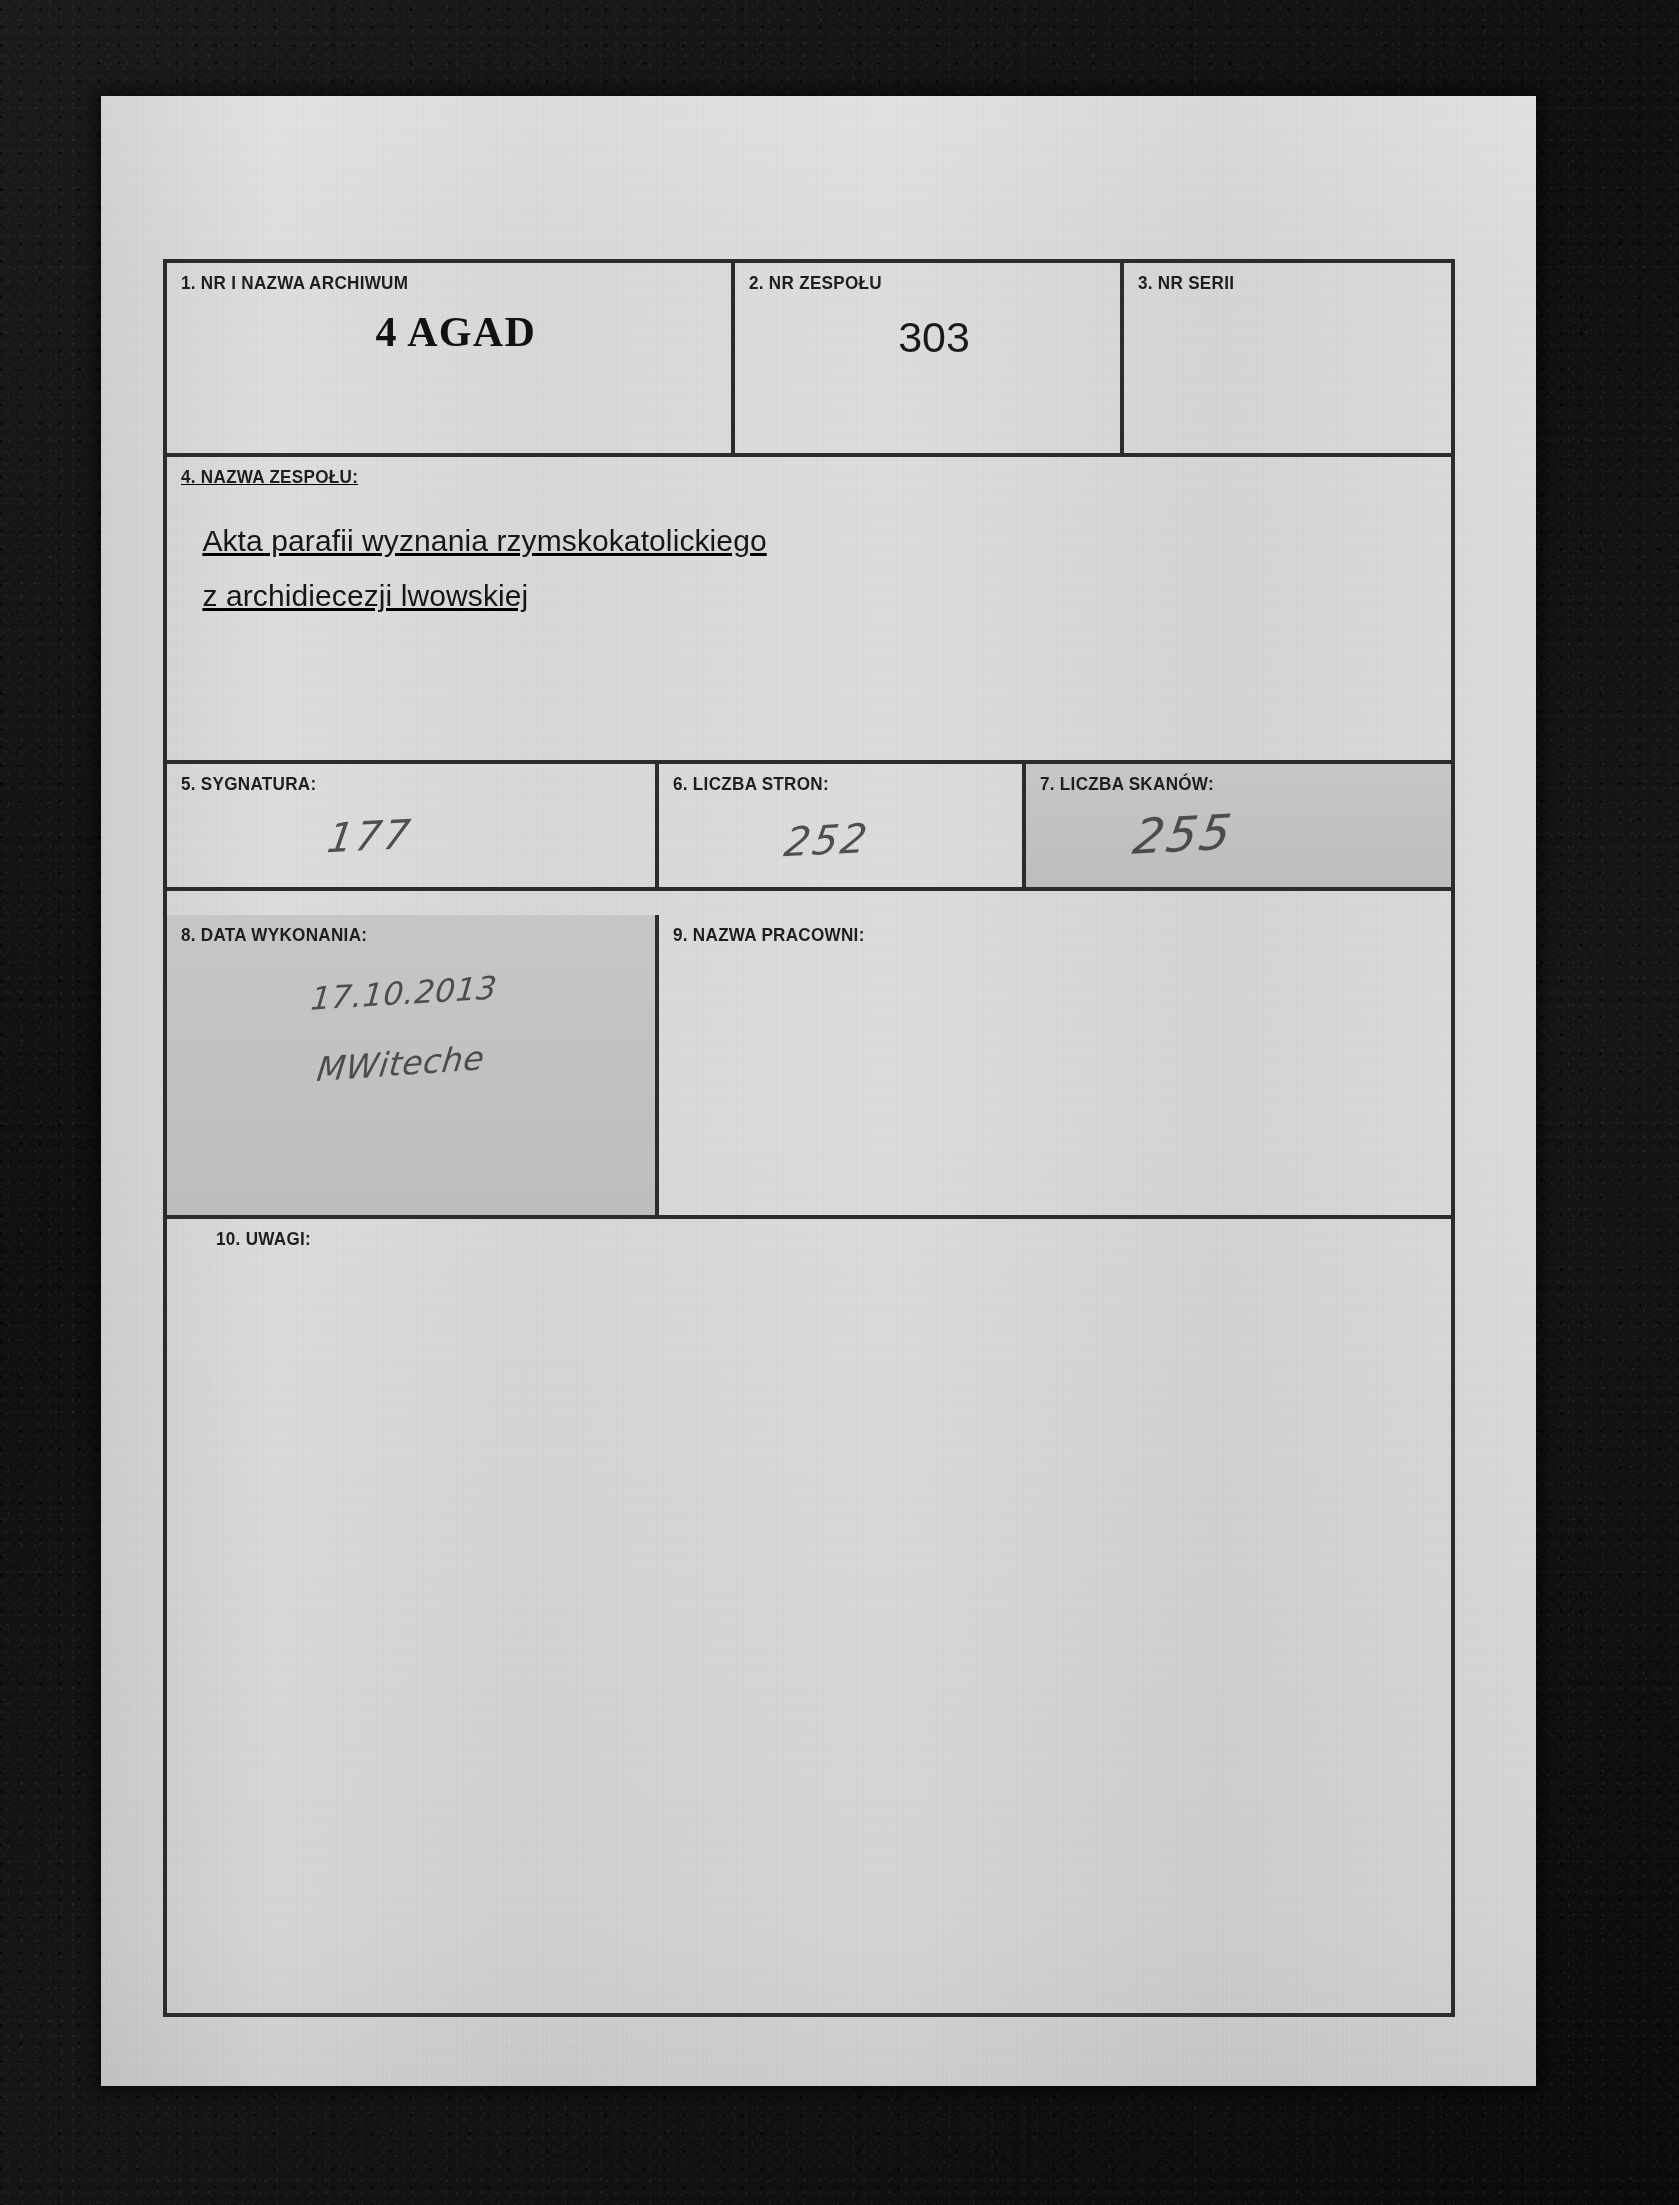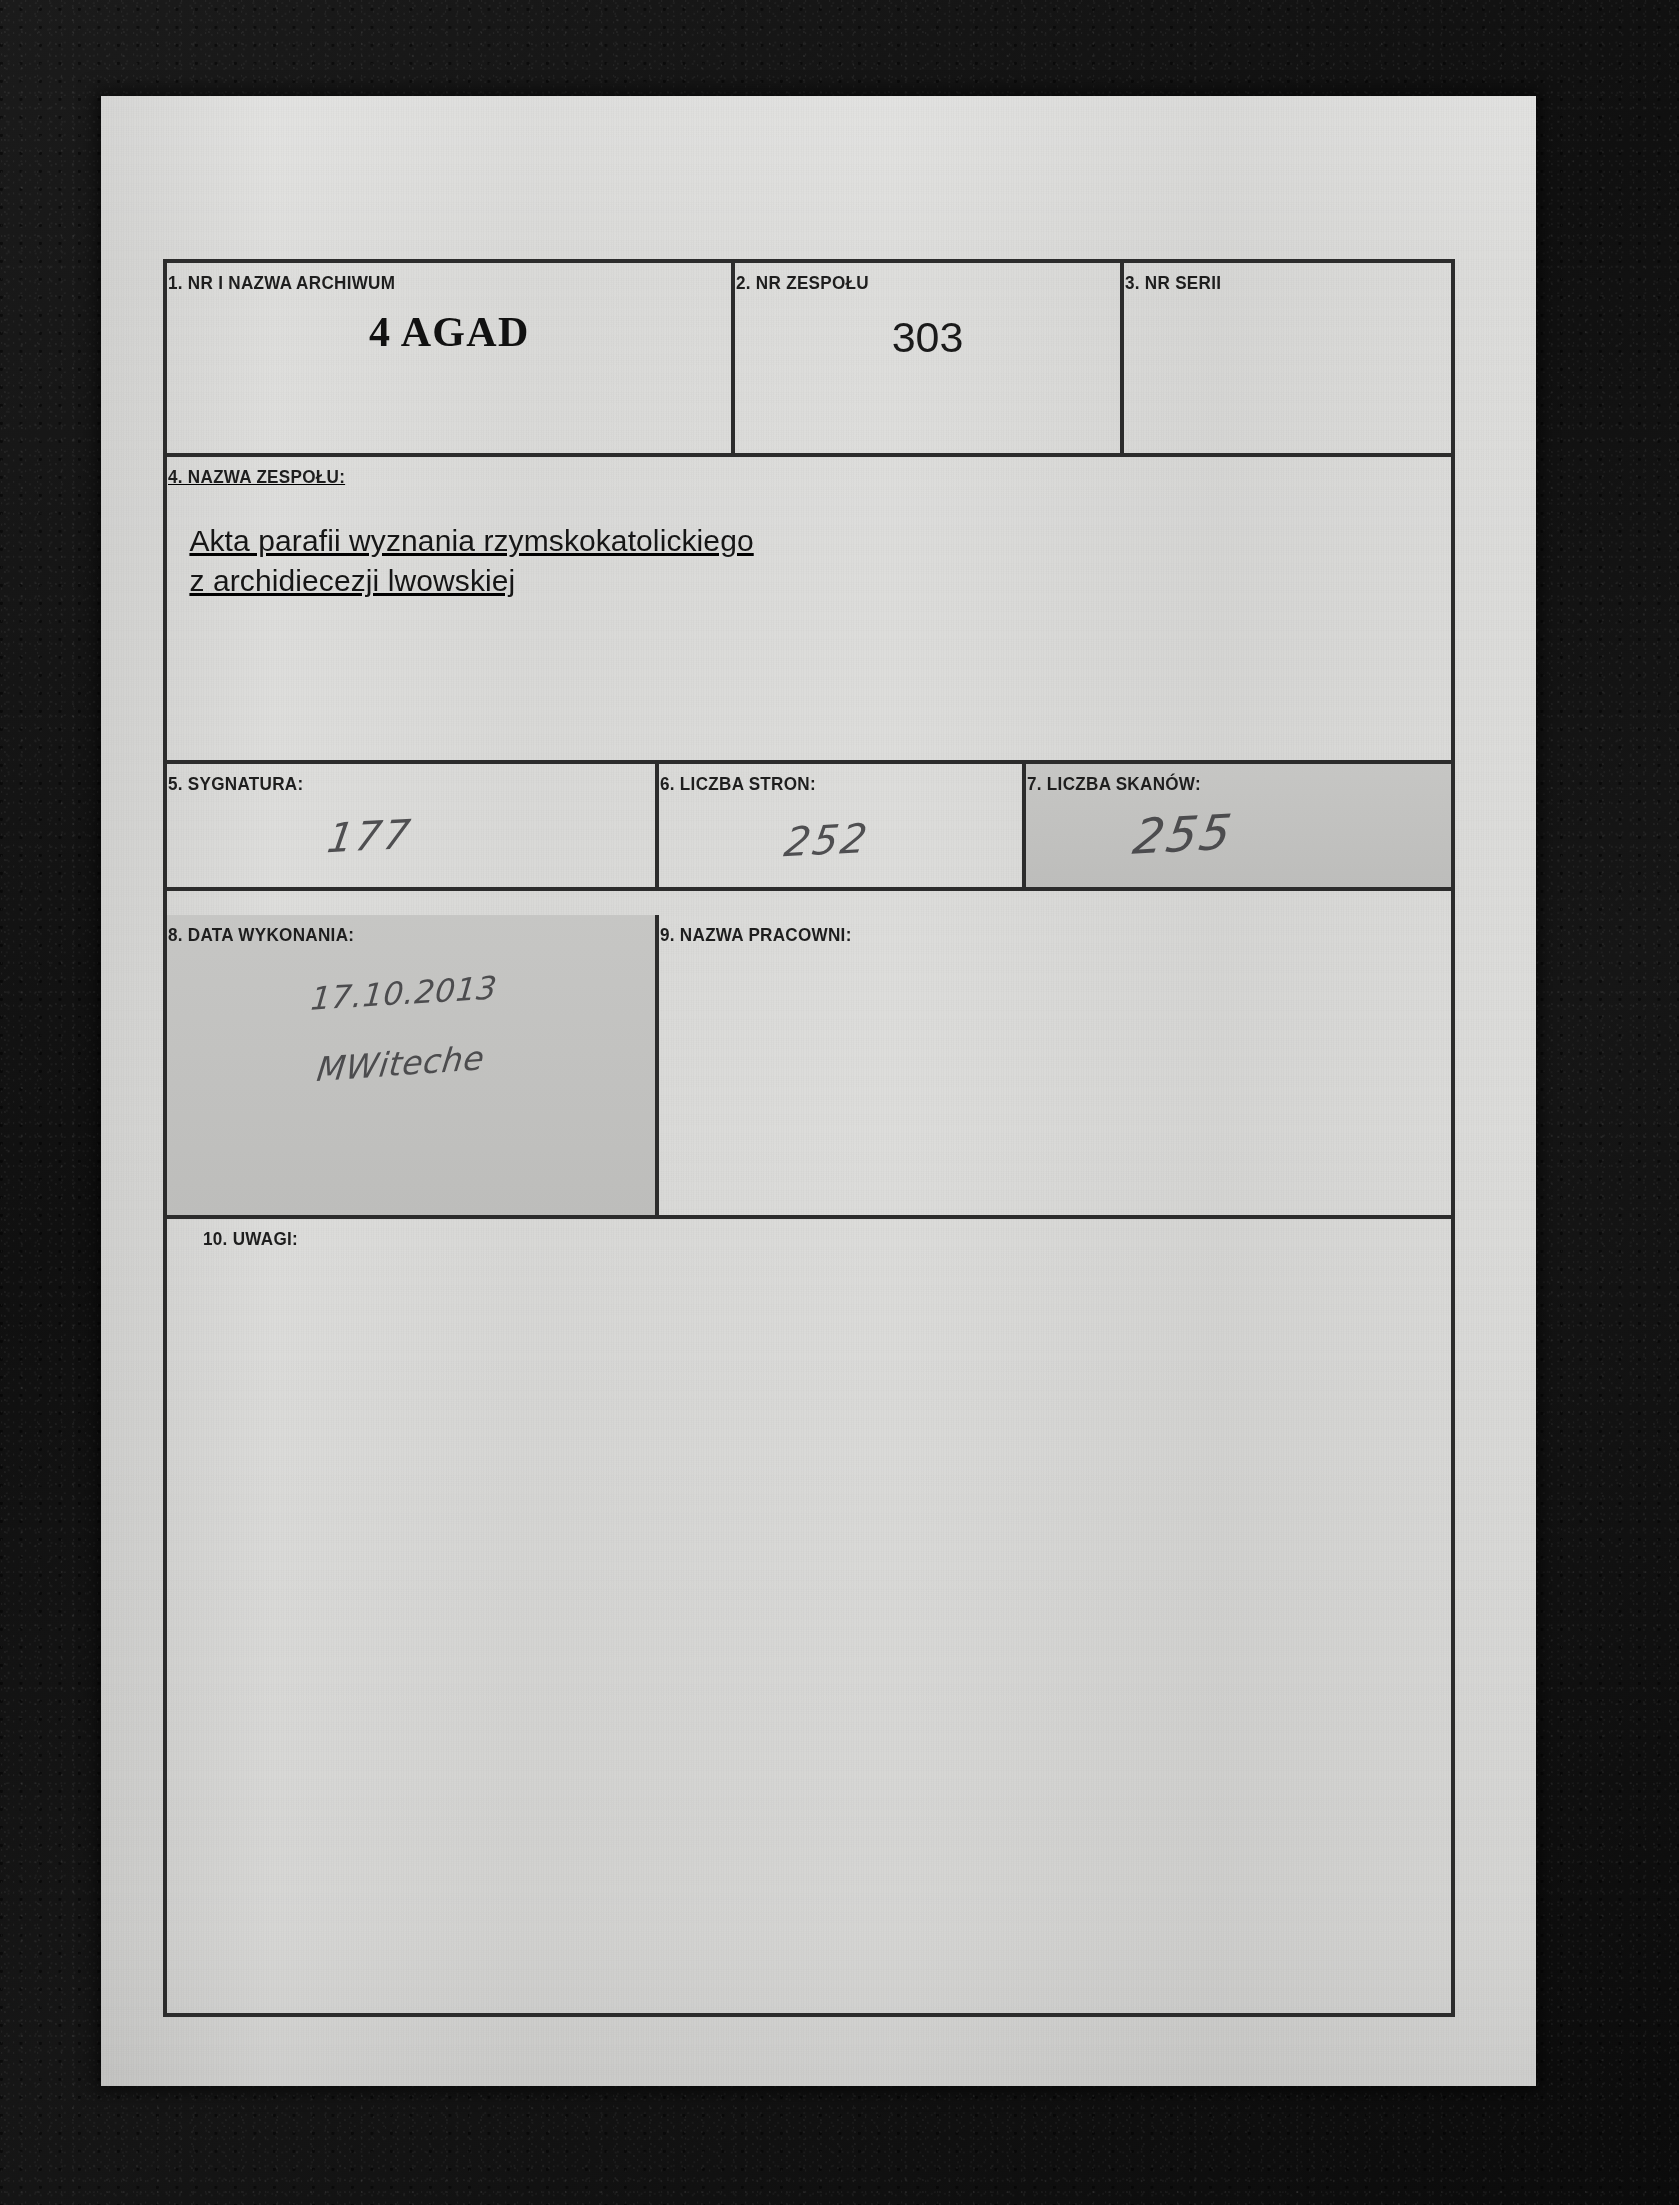--- a/index.html
+++ b/index.html
@@ -61,21 +61,21 @@
     border: 4.4px solid #2c2c2c;
     box-sizing: border-box;
     z-index: 3;
   }
 
   .trow { display: flex; box-sizing: border-box; width: 100%; }
 
   .cell {
     position: relative;
     box-sizing: border-box;
-    padding: 10px 0 0 1px;
+    padding: 10px 0 0 14px;
     overflow: hidden;
   }
 
   .bdr-r { border-right: 4.4px solid #2c2c2c; }
   .bdr-b { border-bottom: 4.4px solid #2c2c2c; }
 
   .shaded {
     background: linear-gradient(180deg, #c6c6c4 0%, #c2c2c0 45%, #bdbdbb 100%);
   }
 
@@ -166,21 +166,21 @@
         <div class="cell" style="width:25.5%;">
           <div class="lbl">3. NR SERII</div>
           <div class="val-sans"></div>
         </div>
       </div>
 
       <div class="trow bdr-b" style="height:307px;text-decoration:underline;">
         <div class="cell" style="width:100%;">
           <div class="lbl">4. NAZWA ZESPOŁU:</div>
           <div class="fonds-name">Akta parafii wyznania rzymskokatolickiego</div>
-          <div class="fonds-name" style="margin-top:2px;">z archidiecezji lwowskiej</div>
+          <div class="fonds-name" style="margin-top:17px;">z archidiecezji lwowskiej</div>
         </div>
       </div>
 
       <div class="trow bdr-b" style="height:127px;">
 
         <div class="cell bdr-r" style="width:38.3%;">
           <div class="lbl">5. SYGNATURA:</div>
           <span class="hand hand-num" style="left:161px;top:49px;">177</span>
         </div>
 

